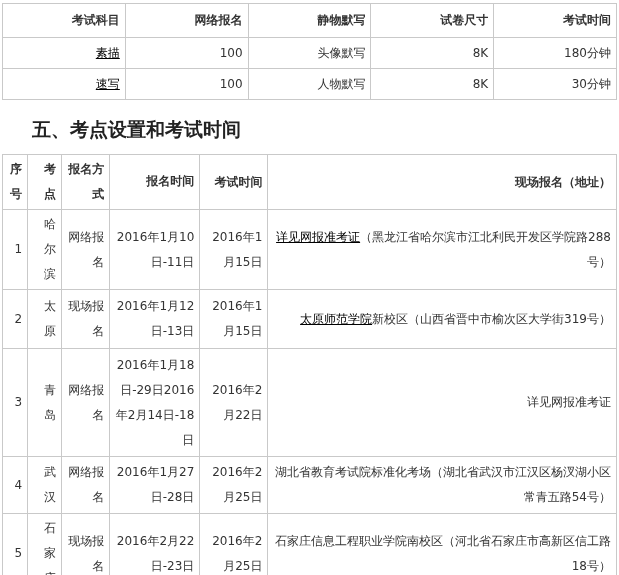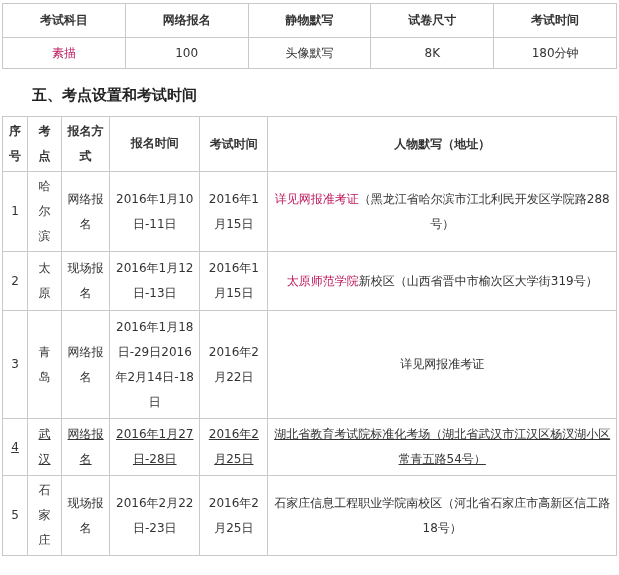--- a/index.html
+++ b/index.html
@@ -2,21 +2,21 @@
 <html><head>
 <meta charset="utf-8">
 <style>
   html,body { margin:0; padding:0; background:#ffffff; }
   body { font-family:"DejaVu Sans","Liberation Sans",sans-serif; color:#333333; }
   .page { width:619px; box-sizing:border-box; padding:3px 2px 4px 2px; }
 
   table { border-collapse:collapse; width:615px; table-layout:fixed; background:#ffffff; }
   th, td {
     border:1px solid #c9c9c9;
-    text-align:center;
+    text-align:right;
     vertical-align:middle;
     font-size:12px;
     line-height:25px;
     padding:2px 5px;
     word-break:break-all;
     overflow:hidden;
     box-sizing:border-box;
   }
   th { font-weight:bold; color:#333333; }
 
@@ -29,27 +29,27 @@
   .t2 .c-no     { width:25px;  }
   .t2 .c-site   { width:34px;  }
   .t2 .c-method { width:48px;  }
   .t2 .c-reg    { width:90px;font-family:Liberation Mono, monospace;  }
   .t2 .c-exam   { width:68px;  }
   .t2 .c-loc    { width:348px; }
   .t2 thead th { height:50px; }
   .t2 tbody tr:nth-child(1) td { height:61px; }
   .t2 tbody tr:nth-child(2) td { height:59px; }
   .t2 tbody tr:nth-child(3) td { height:108px; }
-  .t2 tbody tr:nth-child(4) td { height:57px;text-decoration:underline; }
+  .t2 tbody tr:nth-child(4) td { height:57px; }
   .t2 tbody tr:nth-child(5) td { height:57px; }
 
-  a.lnk { color:#be185d; cursor:pointer; }
+  a.lnk { color:#000000; text-decoration:underline; cursor:pointer; }
 
   .section-heading {
-    font-size:15px;
+    font-size:19px;
     font-weight:bold;
     color:#222222;
     margin:17px 0 11px 0;
     padding-left:30px;
   }
 </style>
 </head>
 <body>
 
 <div class="page">
@@ -72,20 +72,27 @@
       </tr>
     </thead>
     <tbody>
       <tr>
         <td><a class="lnk">素描</a></td>
         <td>100</td>
         <td>头像默写</td>
         <td>8K</td>
         <td>180分钟</td>
       </tr>
+      <tr>
+        <td><a class="lnk">速写</a></td>
+        <td>100</td>
+        <td>人物默写</td>
+        <td>8K</td>
+        <td>30分钟</td>
+      </tr>
     </tbody>
   </table>
 
   <div class="section-heading">五、考点设置和考试时间</div>
 
   <table class="t2">
     <colgroup>
       <col class="c-no">
         <col class="c-site">
         <col class="c-method">
@@ -93,21 +100,21 @@
         <col class="c-exam">
         <col class="c-loc">
     </colgroup>
     <thead>
       <tr>
         <th class="c-no">序号</th>
         <th class="c-site">考点</th>
         <th class="c-method">报名方式</th>
         <th class="c-reg">报名时间</th>
         <th class="c-exam">考试时间</th>
-        <th class="c-loc">人物默写（地址）</th>
+        <th class="c-loc">现场报名（地址）</th>
       </tr>
     </thead>
     <tbody>
       <tr>
         <td>1</td>
         <td>哈尔滨</td>
         <td>网络报名</td>
         <td>2016年1月10日-11日</td>
         <td>2016年1月15日</td>
         <td><a class="lnk">详见网报准考证</a><span>（黑龙江省哈尔滨市江北利民开发区学院路288号）</span></td>

